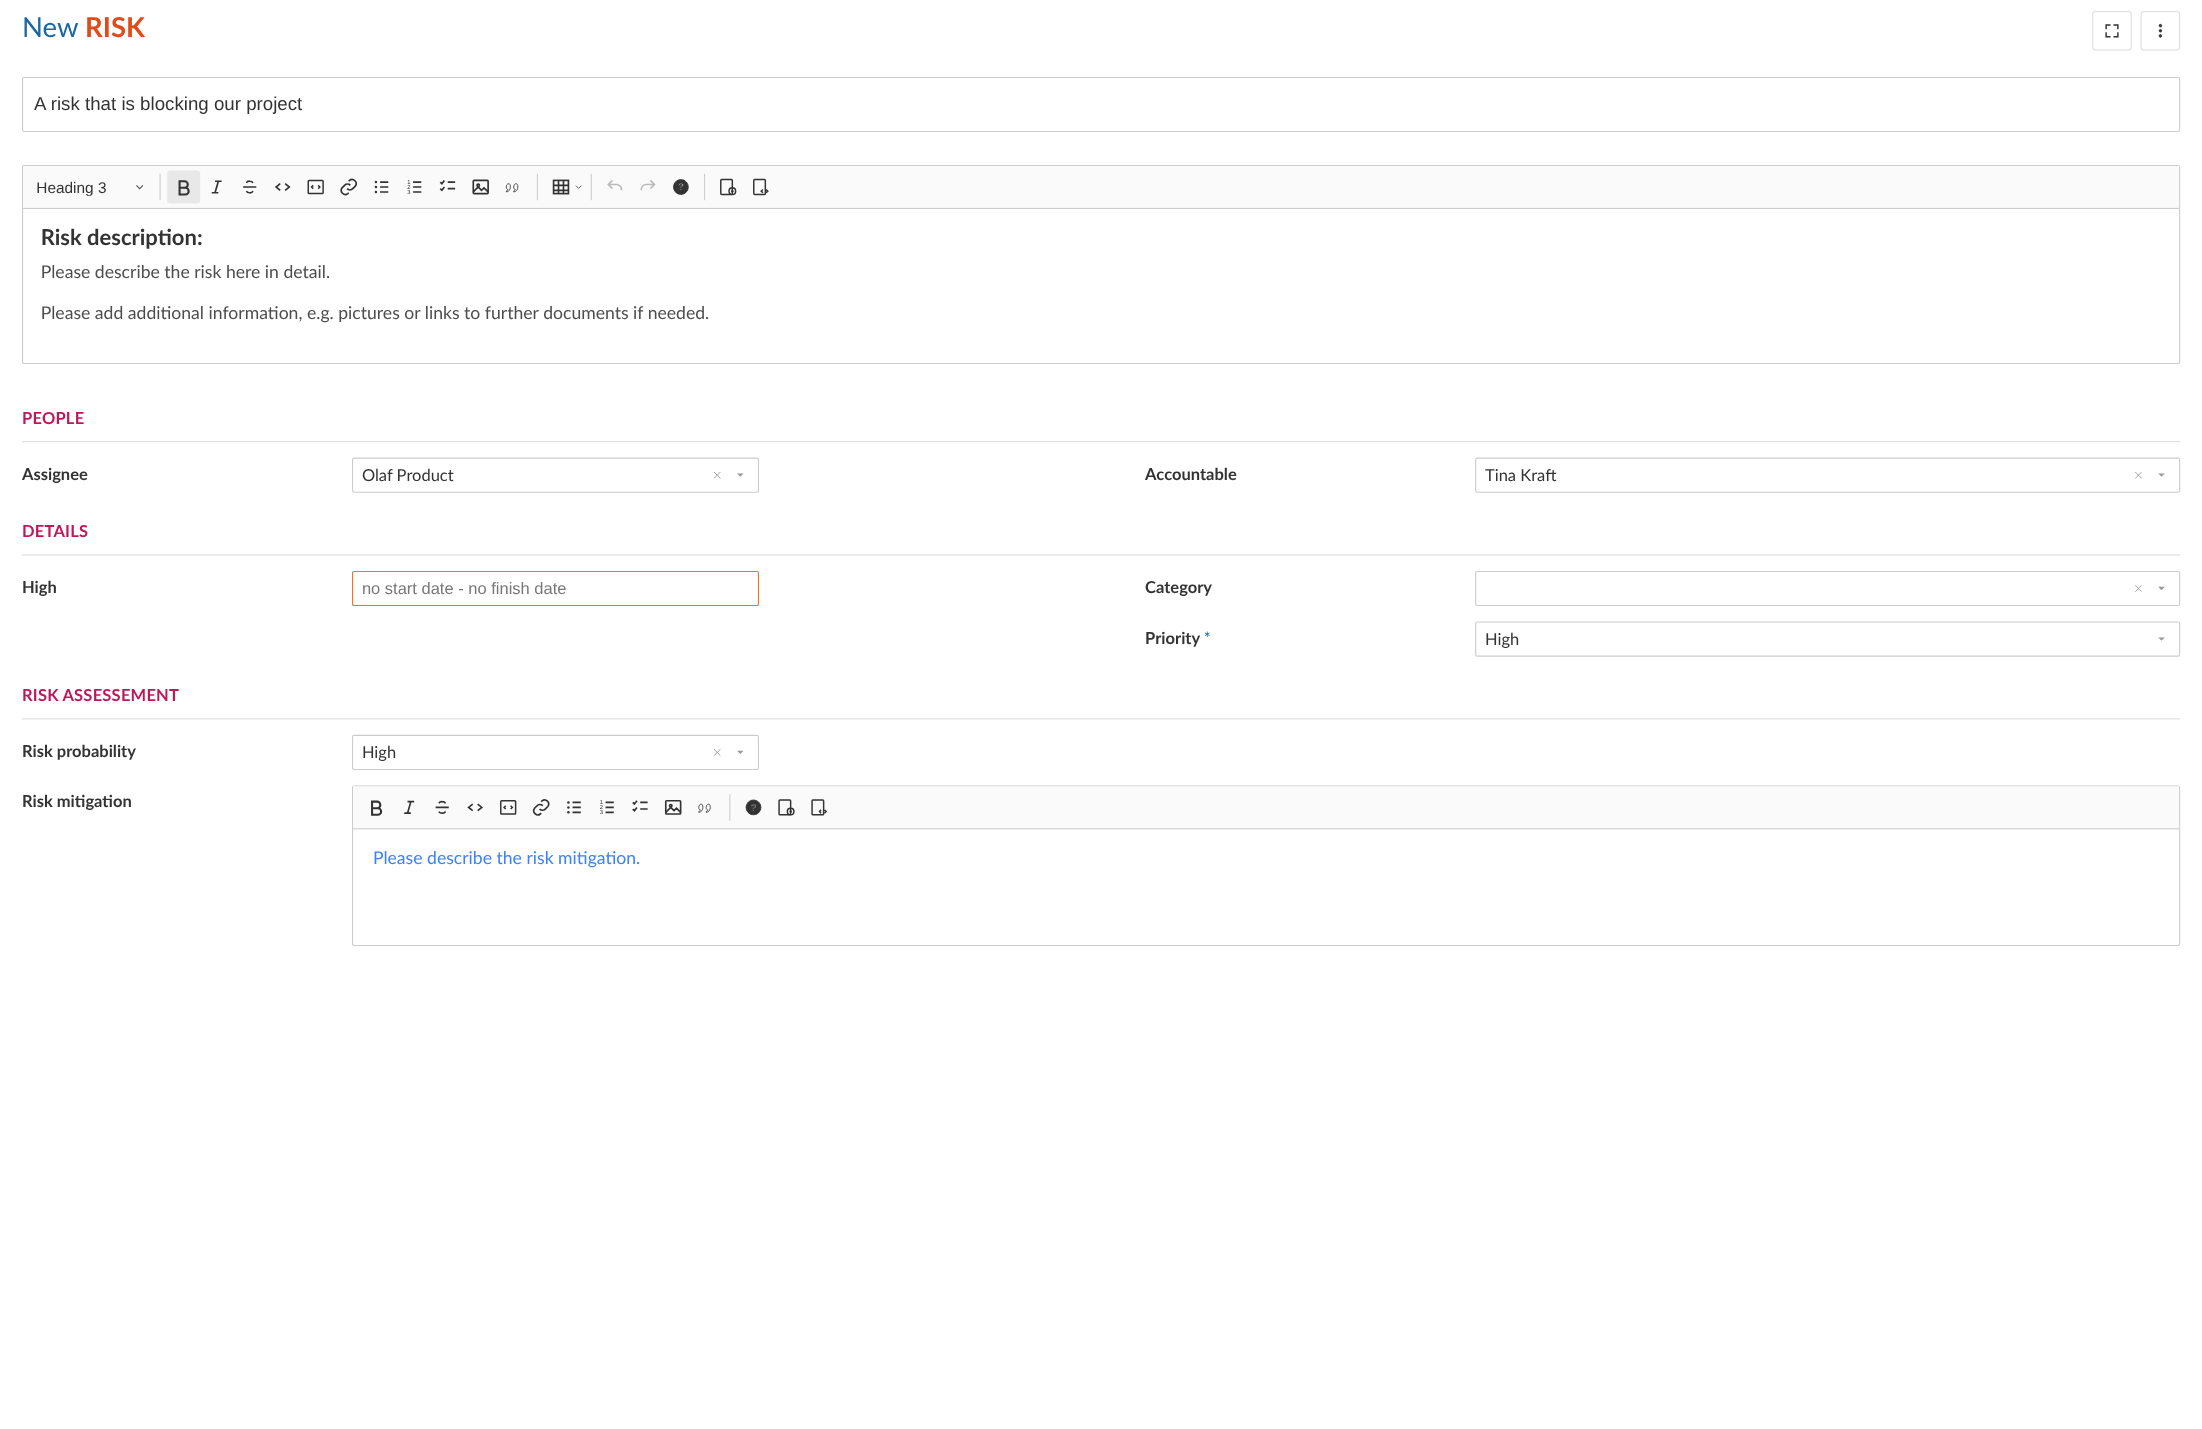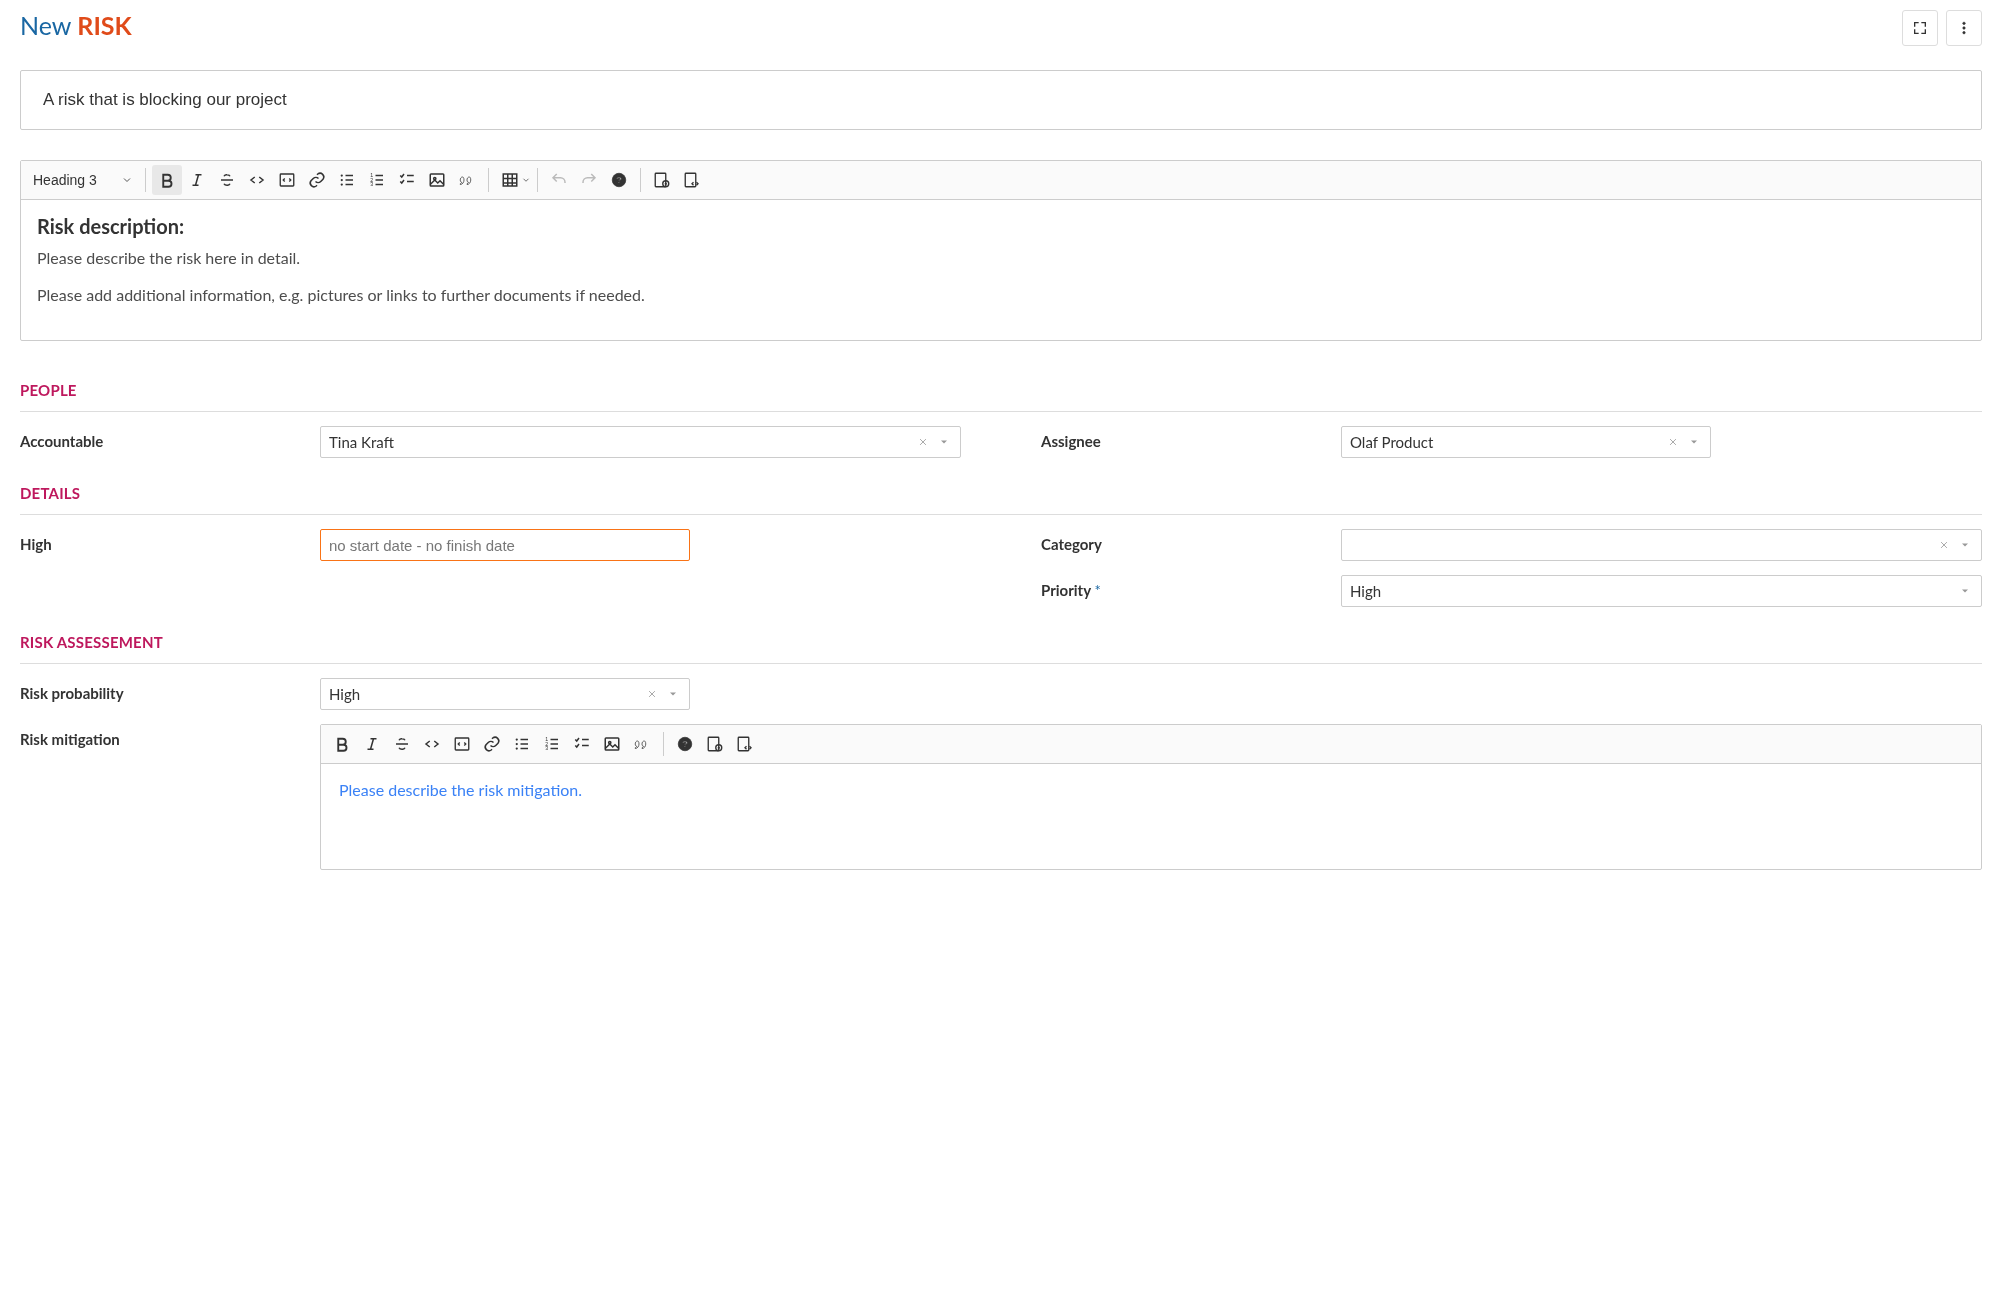--- a/index.html
+++ b/index.html
@@ -5,21 +5,21 @@
   * { box-sizing: border-box; margin: 0; padding: 0; }
   body { font-family: "Lato", "Helvetica Neue", Arial, sans-serif; color: #333; padding: 10px 20px; font-size: 16px; }
   .header { display: flex; align-items: flex-start; justify-content: space-between; margin-bottom: 24px; }
   .title-line { font-size: 25px; font-weight: 400; }
   .title-new { color: #1A67A3; }
   .title-type { color: #E04B1A; font-weight: 700; }
   .header-actions { display: flex; gap: 8px; }
   .icon-btn { width: 36px; height: 36px; border: 1px solid #ddd; border-radius: 3px; background: #fff; display: flex; align-items: center; justify-content: center; cursor: pointer; }
   .icon-btn svg { stroke: #333; }
 
-  .title-input { width: 100%; height: 60px; padding: 8px 22px; font-size: 17px; border: 1px solid #ccc; border-radius: 2px; margin-bottom: 30px; color: #333; }
+  .title-input { width: 100%; height: 50px; padding: 8px 10px; font-size: 17px; border: 1px solid #ccc; border-radius: 2px; margin-bottom: 30px; color: #333; }
 
   .editor-wrapper { border: 1px solid #ccc; border-radius: 2px; margin-bottom: 40px; }
   .editor-wrapper.small { margin-bottom: 0; }
   .toolbar { background: #fafafa; border-bottom: 1px solid #ccc; display: flex; align-items: center; padding: 4px 6px; flex-wrap: wrap; }
   .heading-select { height: 30px; border: none; background: transparent; font-size: 14px; padding: 2px 20px 2px 6px; color: #333; appearance: none; min-width: 110px; }
   .select-wrap { position: relative; display: inline-flex; align-items: center; margin-right:2px;}
   .select-caret { position: absolute; right: 4px; pointer-events: none; }
   .tb-divider { width: 1px; height: 24px; background: #ccc; margin: 0 6px; }
   .tb-btn { width: 30px; height: 30px; display: flex; align-items: center; justify-content: center; background: transparent; border: none; cursor: pointer; border-radius: 3px; }
   .tb-btn.active { background: #e8e8e8; }
@@ -210,39 +210,39 @@
     <h3>Risk description:</h3>
     <p>Please describe the risk here in detail.</p>
     <p>Please add additional information, e.g. pictures or links to further documents if needed.</p>
   </div>
 </div>
 
 
 <div class="section-header">PEOPLE</div>
 <div class="fields-grid">
   <div class="field-row">
+    <div class="field-label">Assignee</div>
+    <div class="combo left-narrow">
+      <span class="val">Olaf Product</span>
+      <span class="clear">
+          <svg width="10" height="10" viewBox="0 0 24 24" stroke="#999" stroke-width="2">
+            <path d="M5 5l14 14M19 5L5 19"></path>
+          </svg>
+        </span>
+      <span class="caret">
+          <svg width="12" height="12" viewBox="0 0 24 24" fill="#999">
+            <path d="M6 9l6 6 6-6z"></path>
+          </svg>
+        </span>
+    </div>
+  </div>
+  <div class="field-row">
     <div class="field-label">Accountable</div>
     <div class="combo">
       <span class="val">Tina Kraft</span>
-      <span class="clear">
-          <svg width="10" height="10" viewBox="0 0 24 24" stroke="#999" stroke-width="2">
-            <path d="M5 5l14 14M19 5L5 19"></path>
-          </svg>
-        </span>
-      <span class="caret">
-          <svg width="12" height="12" viewBox="0 0 24 24" fill="#999">
-            <path d="M6 9l6 6 6-6z"></path>
-          </svg>
-        </span>
-    </div>
-  </div>
-  <div class="field-row">
-    <div class="field-label">Assignee</div>
-    <div class="combo left-narrow">
-      <span class="val">Olaf Product</span>
       <span class="clear">
           <svg width="10" height="10" viewBox="0 0 24 24" stroke="#999" stroke-width="2">
             <path d="M5 5l14 14M19 5L5 19"></path>
           </svg>
         </span>
       <span class="caret">
           <svg width="12" height="12" viewBox="0 0 24 24" fill="#999">
             <path d="M6 9l6 6 6-6z"></path>
           </svg>
         </span>

